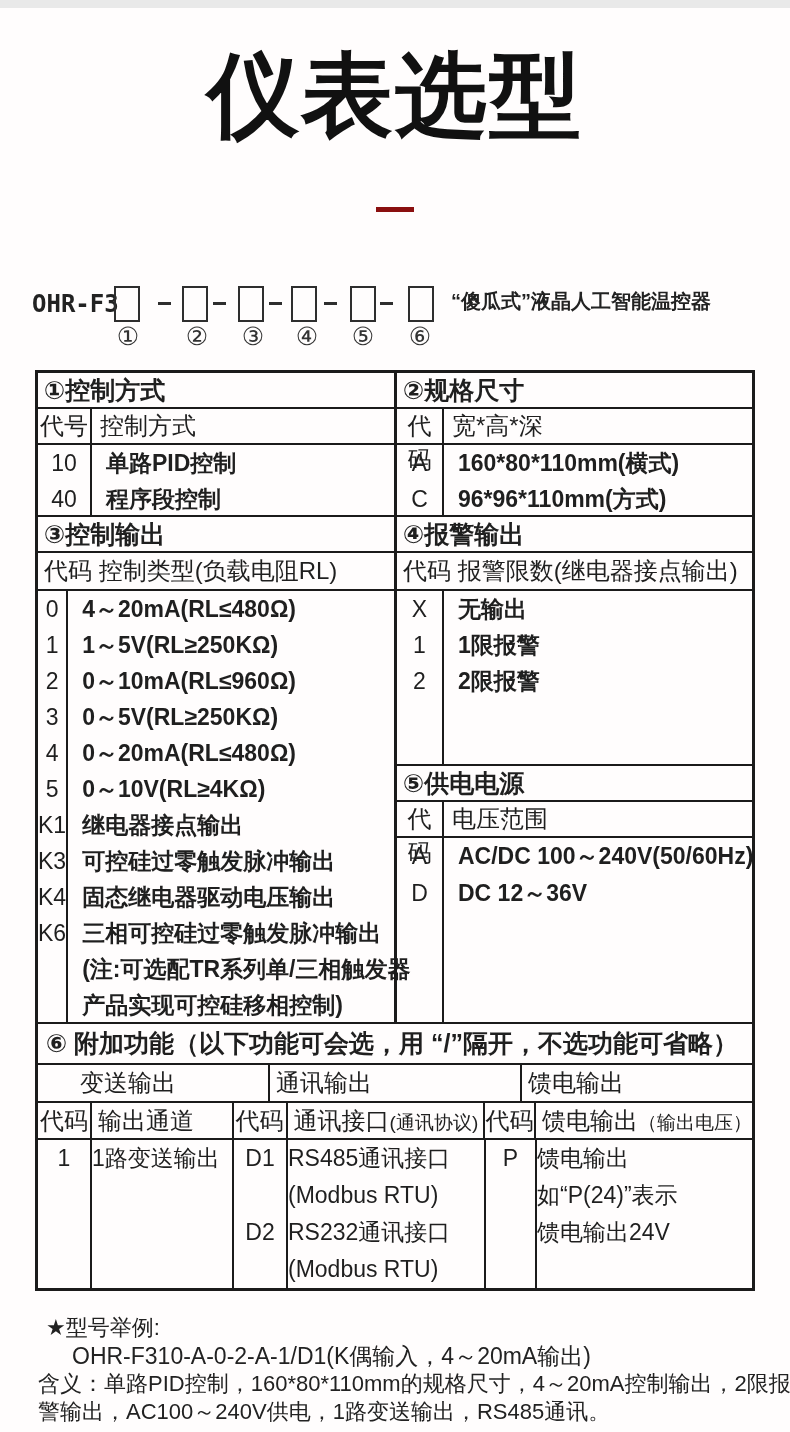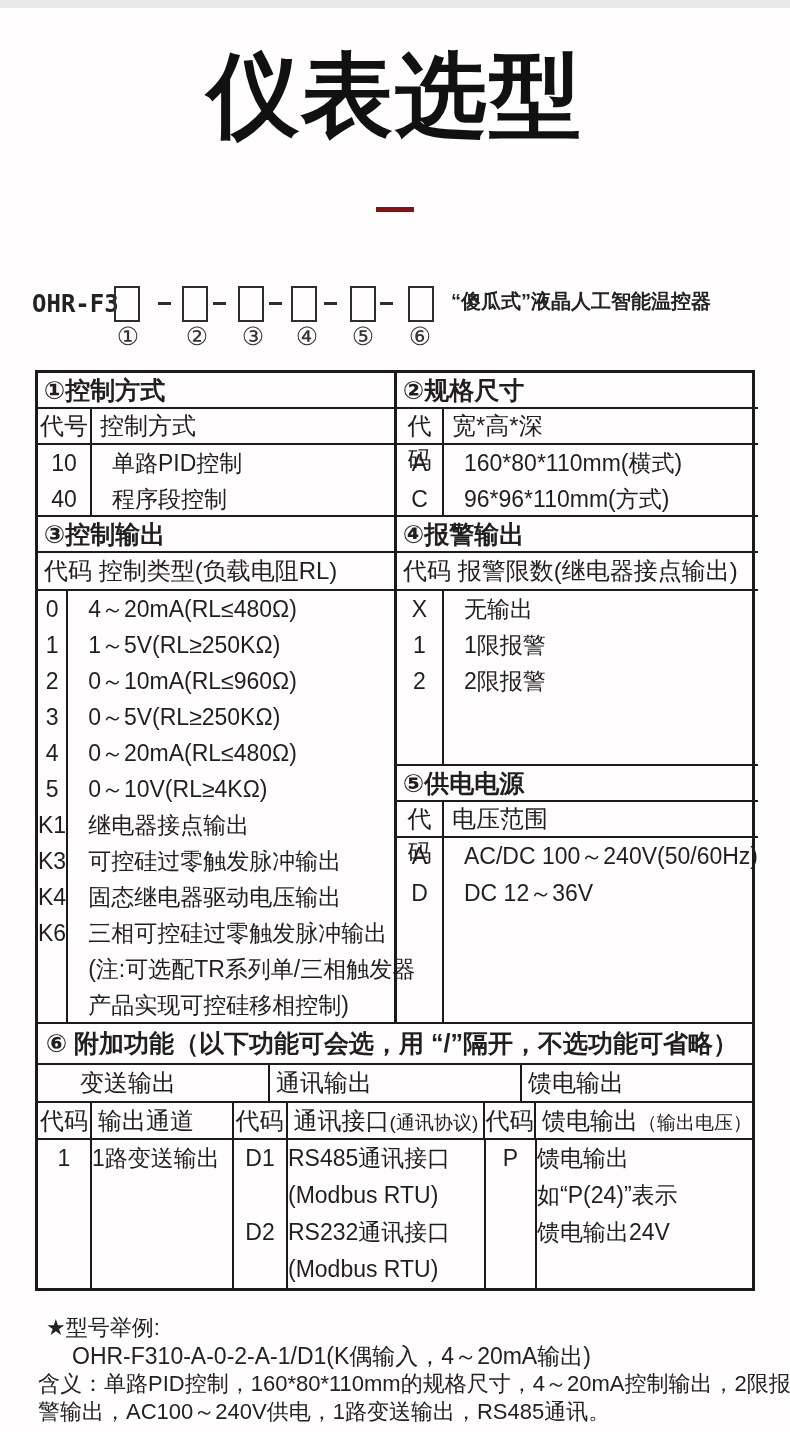--- a/index.html
+++ b/index.html
@@ -55,21 +55,21 @@
   .sub-row{display:flex;height:36px;border-bottom:2px solid var(--bd);line-height:34px;}
   .sub-merged{
     height:38px;border-bottom:2px solid var(--bd);line-height:36px;
     padding-left:6px;white-space:nowrap;
   }
   .code-hd{width:54px;border-right:2px solid var(--bd);text-align:center;}
   .desc-hd{flex:1;padding-left:8px;white-space:nowrap;}
   .blk{display:flex;border-bottom:2px solid var(--bd);}
   .blk.last{border-bottom:none;flex:1;}
   .codes{width:54px;border-right:2px solid var(--bd);text-align:center;}
-  .descs{flex:1;padding-left:20px;}
+  .descs{flex:1;padding-left:14px;font-weight:bold;}
   .ln{height:36px;line-height:36px;white-space:nowrap;font-size:23px;}
   .blk.pad .ln{height:37px;line-height:37px;}
   
   .bottom-area{height:266px;border-top:2px solid var(--bd);display:flex;flex-direction:column;}
   .b-hdr{
     height:41px;border-bottom:2px solid var(--bd);font-weight:700;font-size:25px;
     line-height:39px;padding-left:8px;white-space:nowrap;
   }
   .g-row{display:flex;height:38px;border-bottom:2px solid var(--bd);line-height:36px;padding-left:36px;}
   .g1{width:196px;border-right:2px solid var(--bd);padding-left:6px;}

